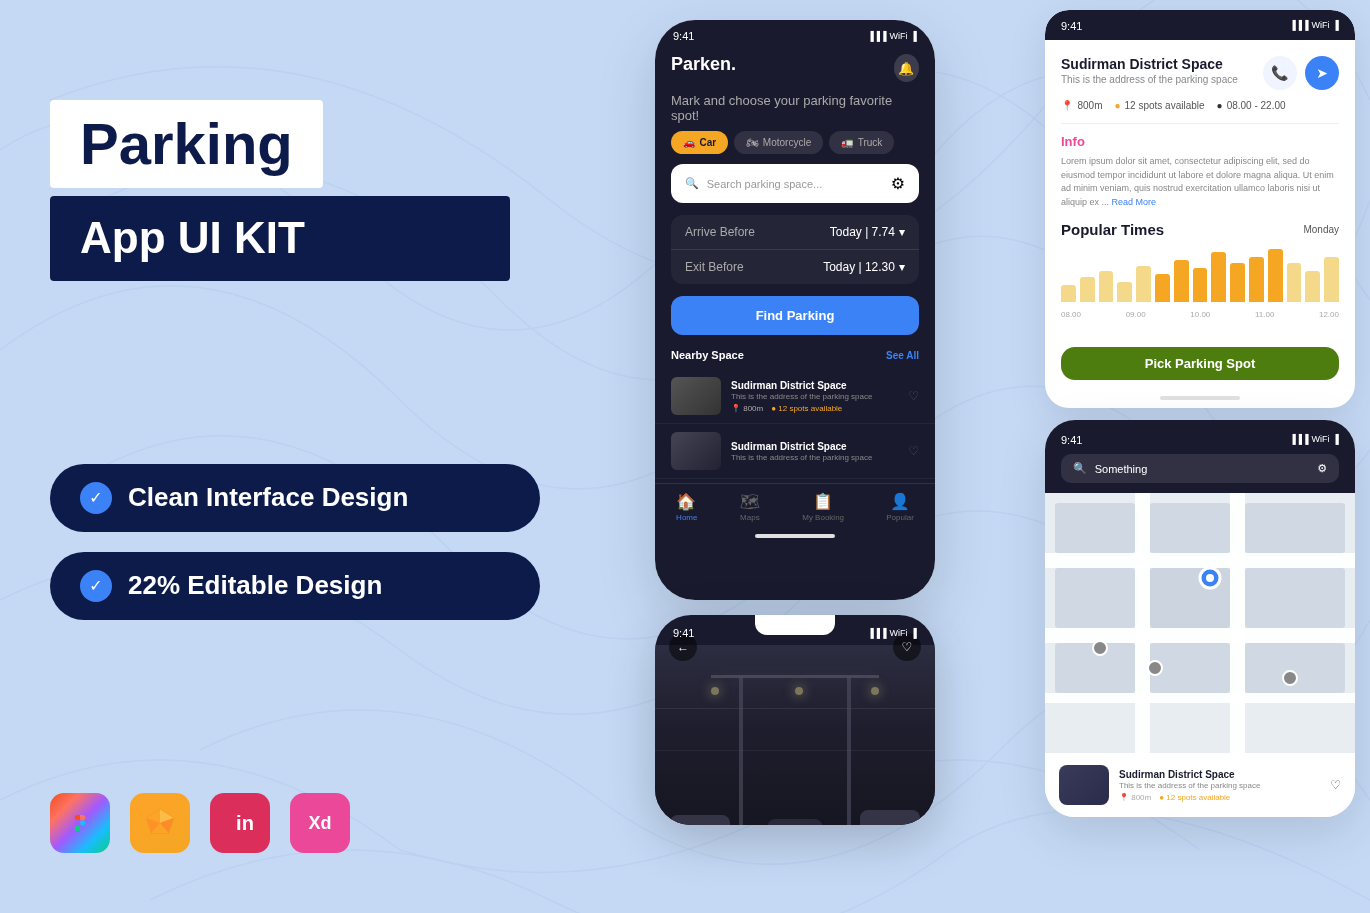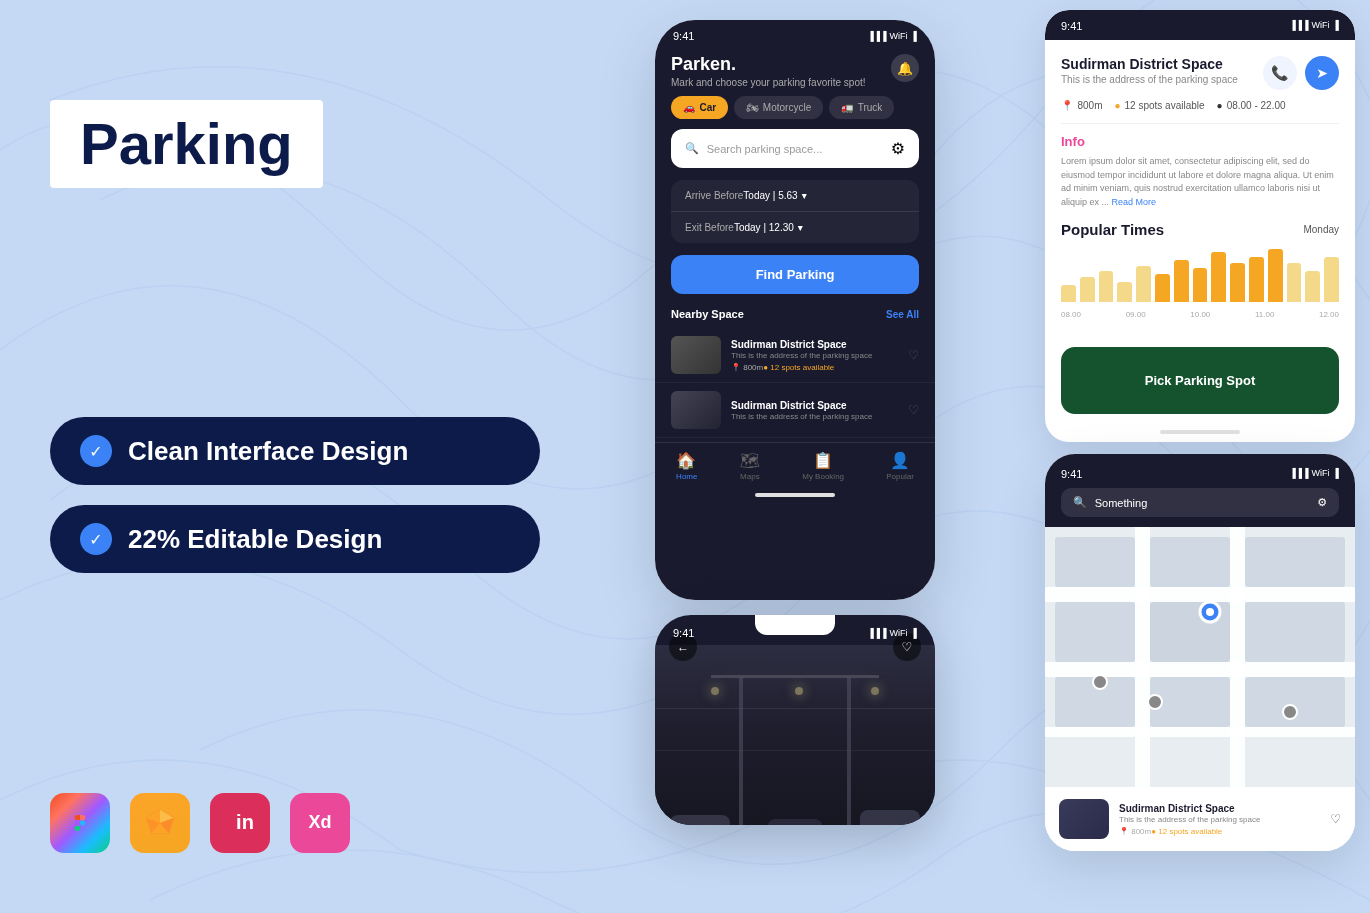--- a/index.html
+++ b/index.html
@@ -196,22 +196,22 @@
     }
 
     .app-title {
       color: white;
       font-size: 18px;
       font-weight: 700;
     }
 
     .app-subtitle {
       color: #aaa;
-      font-size: 10px;
-      margin-top: 2px;
+      font-size: 13px;
+      margin-top: 18px;
     }
 
     .bell-icon {
       width: 28px;
       height: 28px;
       background: rgba(255,255,255,0.15);
       border-radius: 50%;
       display: flex;
       align-items: center;
       justify-content: center;
@@ -268,24 +268,25 @@
     
     .date-selectors {
       background: rgba(255,255,255,0.05);
       border-radius: 12px;
       margin: 0 16px 12px;
       overflow: hidden;
     }
 
     .date-row {
       display: flex;
+      justify-content: space-between;
       align-items: center;
       padding: 10px 14px;
       color: white;
-      font-size: 10px;
+      font-size: 12px;
     }
 
     .date-row:first-child {
       border-bottom: 1px solid rgba(255,255,255,0.1);
     }
 
     .date-label { color: #aaa; }
     .date-value {
       display: flex;
       align-items: center;
@@ -346,20 +347,21 @@
       font-size: 10px;
       font-weight: 600;
     }
     .parking-addr {
       color: #888;
       font-size: 8px;
       margin-top: 1px;
     }
     .parking-meta {
       display: flex;
+      gap: 8px;
       margin-top: 3px;
       font-size: 8px;
       color: #aaa;
     }
     .spots-badge { color: #f5a623; }
 
     .heart-icon {
       color: #555;
       font-size: 12px;
     }
@@ -520,24 +522,24 @@
 
     .chart-labels {
       display: flex;
       justify-content: space-between;
       font-size: 8px;
       color: #aaa;
       margin-top: 4px;
     }
 
     .pick-btn {
-      background: #14532d;
+      background: #4d7c0f;
       color: white;
       text-align: center;
-      padding: 26px;
+      padding: 9px;
       font-size: 13px;
       font-weight: 600;
       border-radius: 14px;
       margin: 12px 16px 16px;
     }
 
     .home-indicator {
       width: 80px;
       height: 4px;
       background: #e0e0e0;
@@ -704,20 +706,21 @@
     <path d="M 50 100 Q 300 0 550 200 Q 800 400 1050 100 Q 1250 -150 1370 100"></path>
     <path d="M 150 900 Q 350 800 550 900 Q 750 1000 950 850 Q 1100 750 1370 900"></path>
   </g>
 </svg>
 
 <div class="content-wrapper">
 
   <div class="left-panel">
     <div class="title-section">
       <div class="title-parking">Parking</div>
+      <div class="title-app-ui-kit">App UI KIT</div>
     </div>
 
     <div class="features-section">
       <div class="feature-badge">
         <div class="check-icon">✓</div>
         <span class="feature-text">Clean Interface Design</span>
       </div>
       <div class="feature-badge">
         <div class="check-icon">✓</div>
         <span class="feature-text">22% Editable Design</span>
@@ -797,21 +800,21 @@
               <span>🔍</span>
               <span>Search parking space...</span>
             </div>
             <span>⚙</span>
           </div>
 
           <div class="date-selectors">
             <div class="date-row">
               <span class="date-label">Arrive Before</span>
               <span class="date-value">
-                <span>Today | 5.63</span>
+                <span>Today | 7.74</span>
                 <span>▾</span>
               </span>
             </div>
             <div class="date-row">
               <span class="date-label">Exit Before</span>
               <span class="date-value">
                 <span>Today | 12.30</span>
                 <span>▾</span>
               </span>
             </div>

